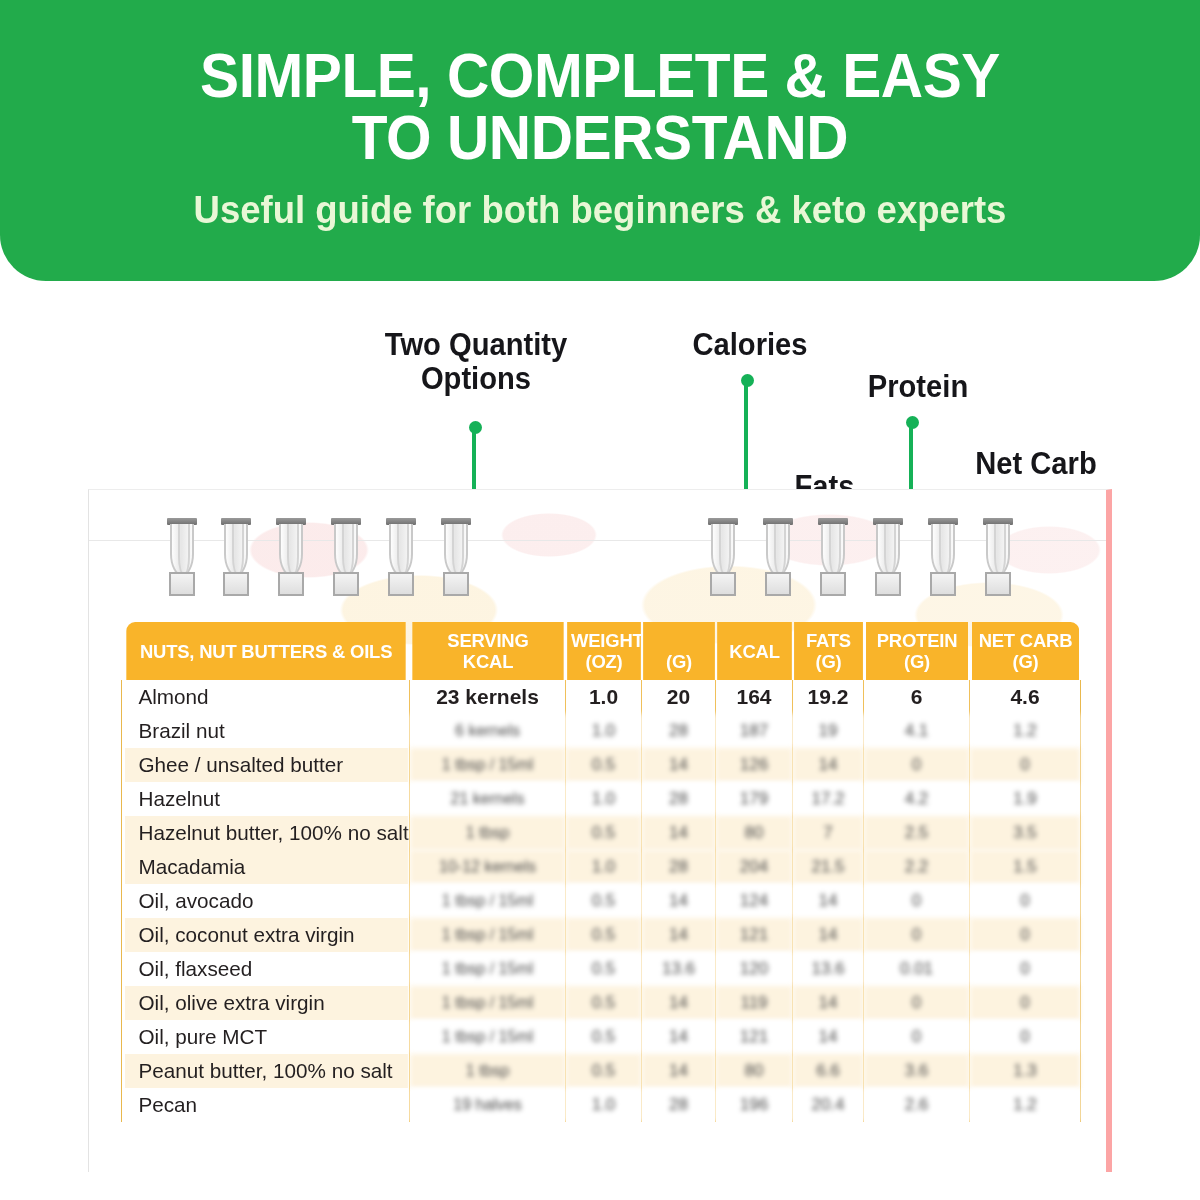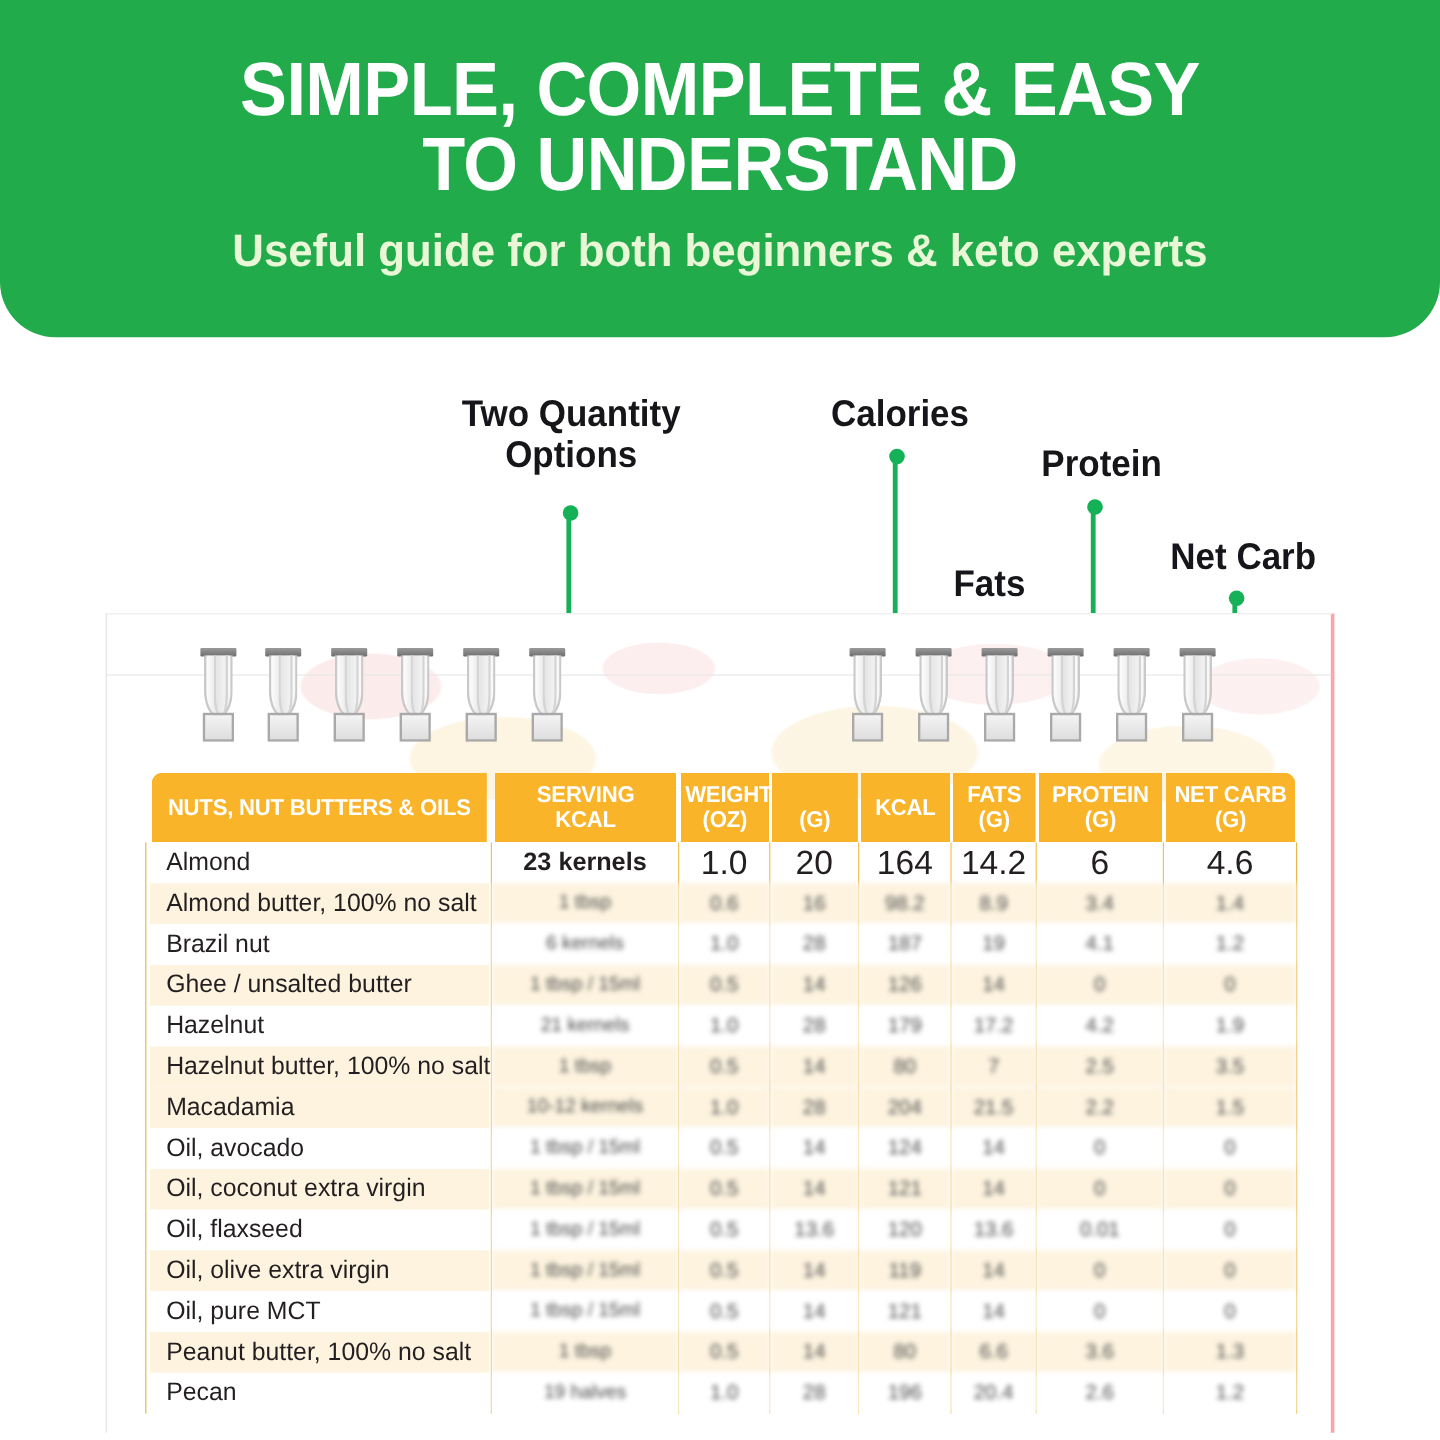--- a/index.html
+++ b/index.html
@@ -56,24 +56,24 @@
   }
   .leader .dot {
     position:absolute; left:0; width:13px; height:13px;
     border-radius:50%; background:#15b157;
   }
   .leader .dot.top { top:0; }
   .leader .dot.bot { bottom:0; }
 
   
   #paper {
-    position:absolute; left:88px; top:511px; width:1024px; height:683px;
+    position:absolute; left:88px; top:489px; width:1024px; height:683px;
     background:#ffffff;
     border-left:1px solid #e3e3e3;
-    border-right:3px solid #fca5a5;
+    border-right:6px solid #fca5a5;
     border-top:1px solid #ededed;
     overflow:hidden;
   }
   
   #paper-art {
     position:absolute; inset:0;
     background:
       radial-gradient(ellipse 150px 70px at 220px 560px, rgba(244,190,190,0.30) 0 38%, transparent 40%),
       radial-gradient(ellipse 120px 55px at 460px 545px, rgba(244,190,190,0.26) 0 38%, transparent 40%),
       radial-gradient(ellipse 160px 65px at 740px 550px, rgba(244,190,190,0.24) 0 38%, transparent 40%),
@@ -160,21 +160,21 @@
   table.nutri tbody tr td { background:#ffffff; }
   table.nutri tbody tr.alt td { background:#fdf3df; }
 
   
   table.nutri tbody tr.blurred td.num,
   table.nutri tbody tr.blurred td.serving { filter:blur(2.4px); color:#4a4a4a; }
   table.nutri tbody tr.blurred td.serving { font-size:16px; }
   table.nutri tbody tr.blurred td.num { font-size:17px; }
   table.nutri tbody tr.blurred td.name { color:#231f20; }
 
-  table.nutri tbody tr.first td { font-weight:normal; font-size:28px; }
+  table.nutri tbody tr.first td { font-weight:bold; font-size:21px; }
   table.nutri tbody tr.first td.name { font-weight:normal; font-size:21px; }
   table.nutri tbody tr.first td.serving { font-weight:bold; font-size:21px; }
 
   .c-name    { width:288px; }
   .c-serving { width:156px; }
   .c-oz      { width:76px; }
   .c-g       { width:74px; }
   .c-kcal    { width:77px; }
   .c-fats    { width:71px; }
   .c-protein { width:106px; }
@@ -349,33 +349,23 @@
           </th>
         </tr>
       </thead>
       <tbody id="tbody">
           <tr class="first">
             <td class="name">Almond</td>
             <td class="serving">23 kernels</td>
             <td class="num">1.0</td>
             <td class="num">20</td>
             <td class="num">164</td>
-            <td class="num">14.2</td>
+            <td class="num">19.2</td>
             <td class="num">6</td>
             <td class="num">4.6</td>
-          </tr>
-          <tr class="alt blurred">
-            <td class="name">Almond butter, 100% no salt</td>
-            <td class="serving">1 tbsp</td>
-            <td class="num">0.6</td>
-            <td class="num">16</td>
-            <td class="num">98.2</td>
-            <td class="num">8.9</td>
-            <td class="num">3.4</td>
-            <td class="num">1.4</td>
           </tr>
           <tr class="blurred">
             <td class="name">Brazil nut</td>
             <td class="serving">6 kernels</td>
             <td class="num">1.0</td>
             <td class="num">28</td>
             <td class="num">187</td>
             <td class="num">19</td>
             <td class="num">4.1</td>
             <td class="num">1.2</td>

